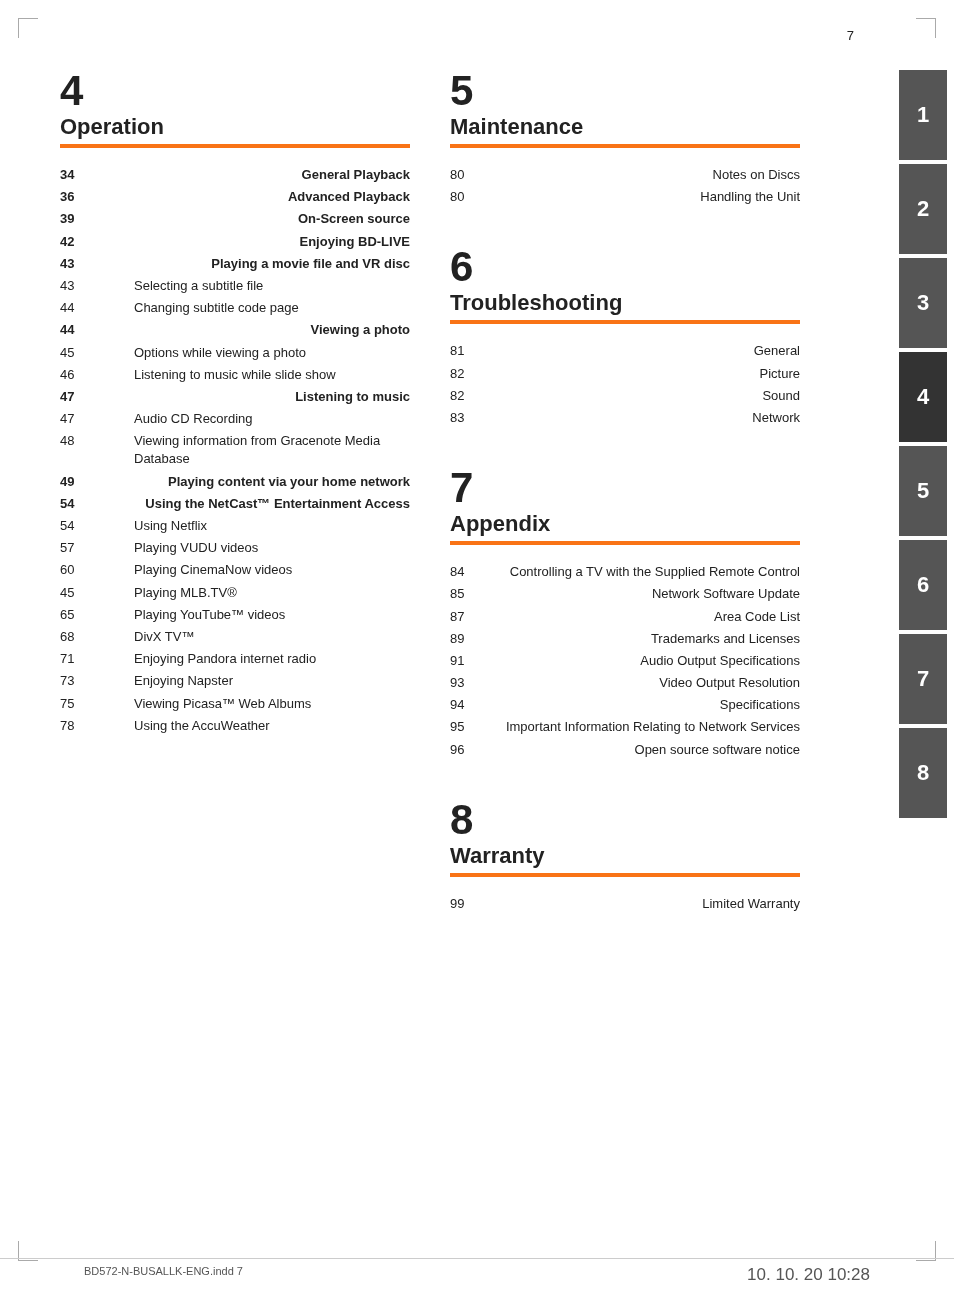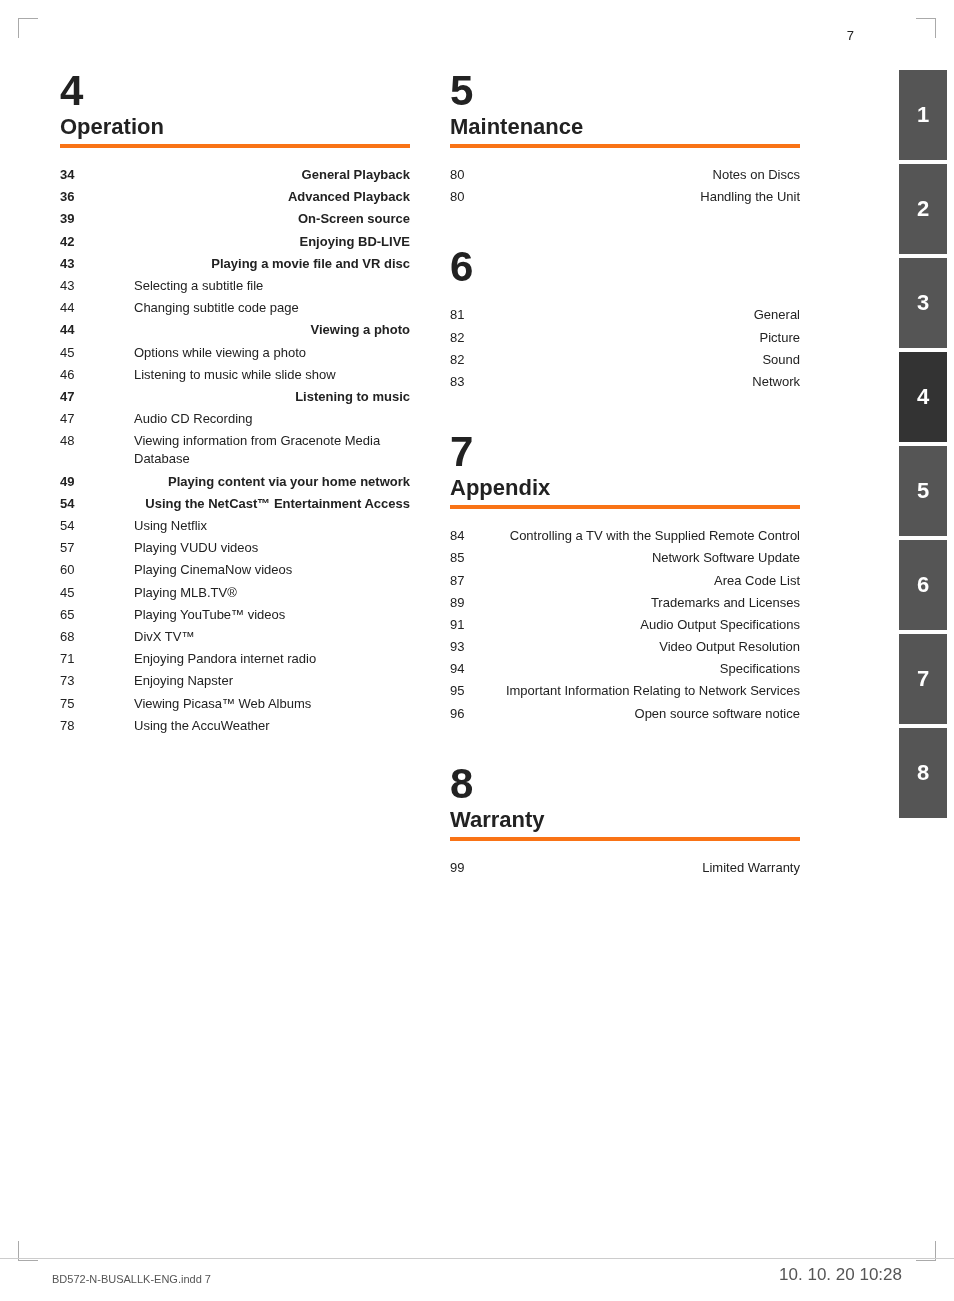--- a/index.html
+++ b/index.html
@@ -140,22 +140,22 @@
       height: 28px;
     }
 
     .footer {
       position: absolute;
       bottom: 10px;
       left: 0;
       right: 0;
       display: flex;
       flex-direction: row;
-      align-items: flex-end;
-      padding: 6px 52px;
+      align-items: flex-start;
+      padding: 6px 84px;
       border-top: 1px solid #ccc;
       font-size: 11px;
       color: #555;
     }
 
     .footer-left {
       flex: 1;
     }
 
     .footer-right {
@@ -331,20 +331,21 @@
                 <td class="page-num">80</td>
                 <td class="entry-title">Handling the Unit</td>
               </tr>
             </tbody>
         </table>
 
         <div class="section-gap"></div>
 
         <div class="section-header">
           <div class="section-number">6</div>
+          <div class="section-title">Troubleshooting</div>
         </div>
         <table class="toc-table">
           <tbody id="section6-tbody">
               <tr>
                 <td class="page-num">81</td>
                 <td class="entry-title">General</td>
               </tr>
               <tr>
                 <td class="page-num">82</td>
                 <td class="entry-title">Picture</td>

